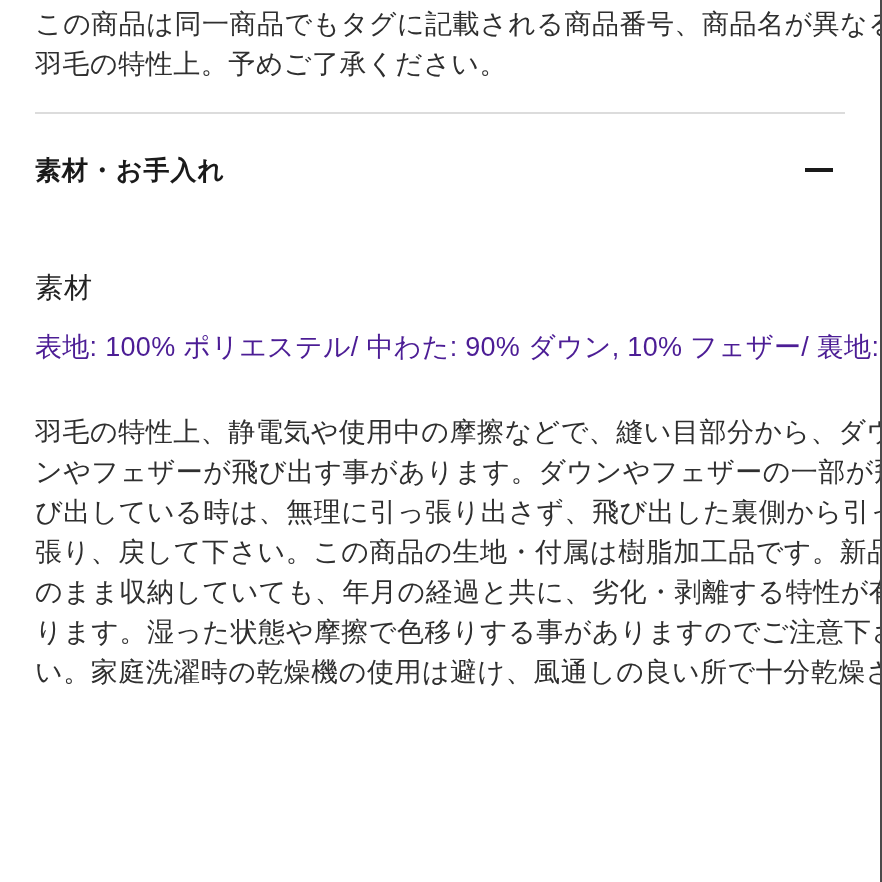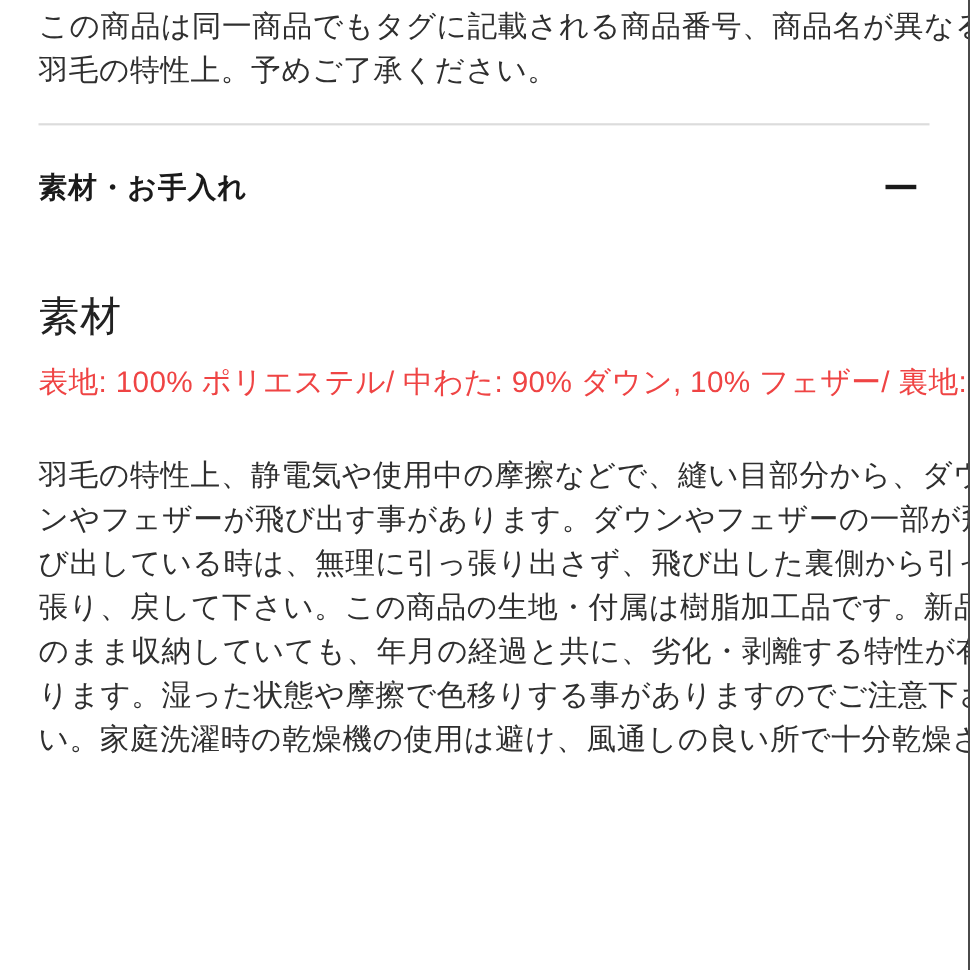--- a/index.html
+++ b/index.html
@@ -55,31 +55,31 @@
     color: #1a1a1a;
     letter-spacing: 1px;
   }
   .minus-icon {
     width: 28px;
     height: 4px;
     background: #1a1a1a;
     margin-right: 12px;
   }
   .sub-heading {
-    font-size: 37px;
+    font-size: 28px;
     line-height: 32px;
     color: #222222;
     letter-spacing: 1px;
   }
   .sub-heading.material { margin-top: 86px; }
   .sub-heading.care { margin-top: 58px; }
   .body-text {
     font-size: 27px;
     line-height: 42px;
-    color: #ef4444;
+    color: #4c1d95;
     letter-spacing: 0.3px;
     margin-top: 22px;
   }
   .note-text {
     margin-top: 44px;
     font-size: 27px;
     line-height: 40px;
     color: #2f2f2f;
     letter-spacing: 0.5px;
   }

